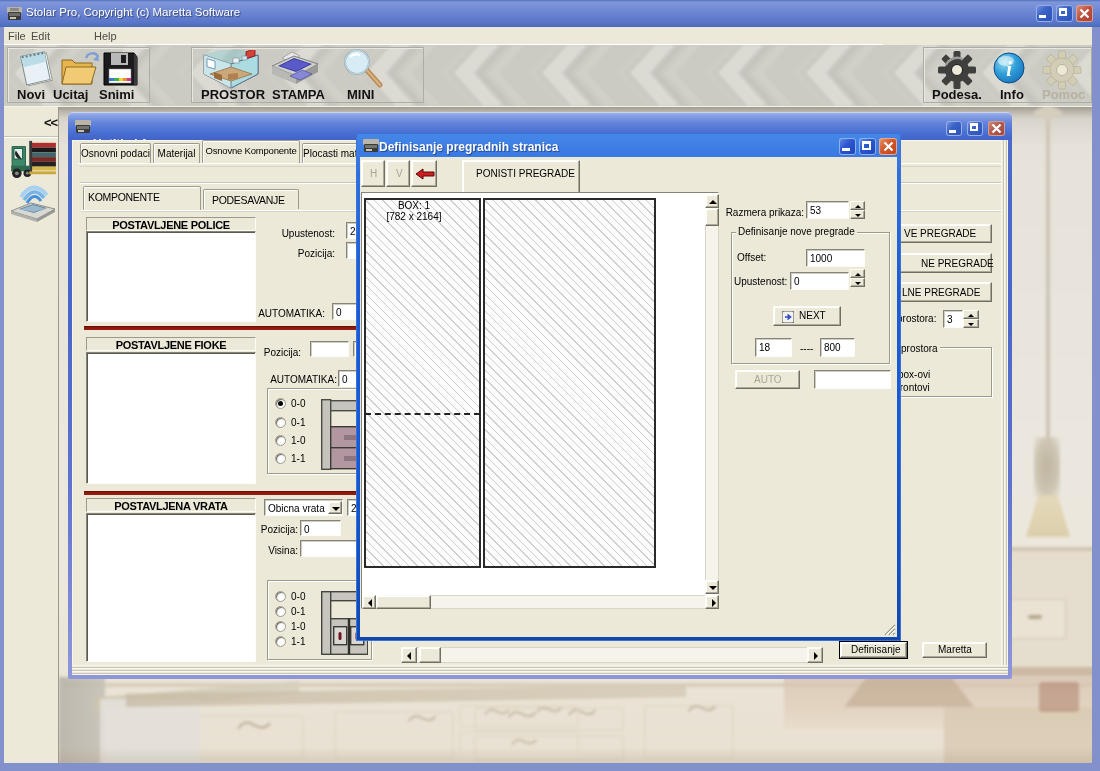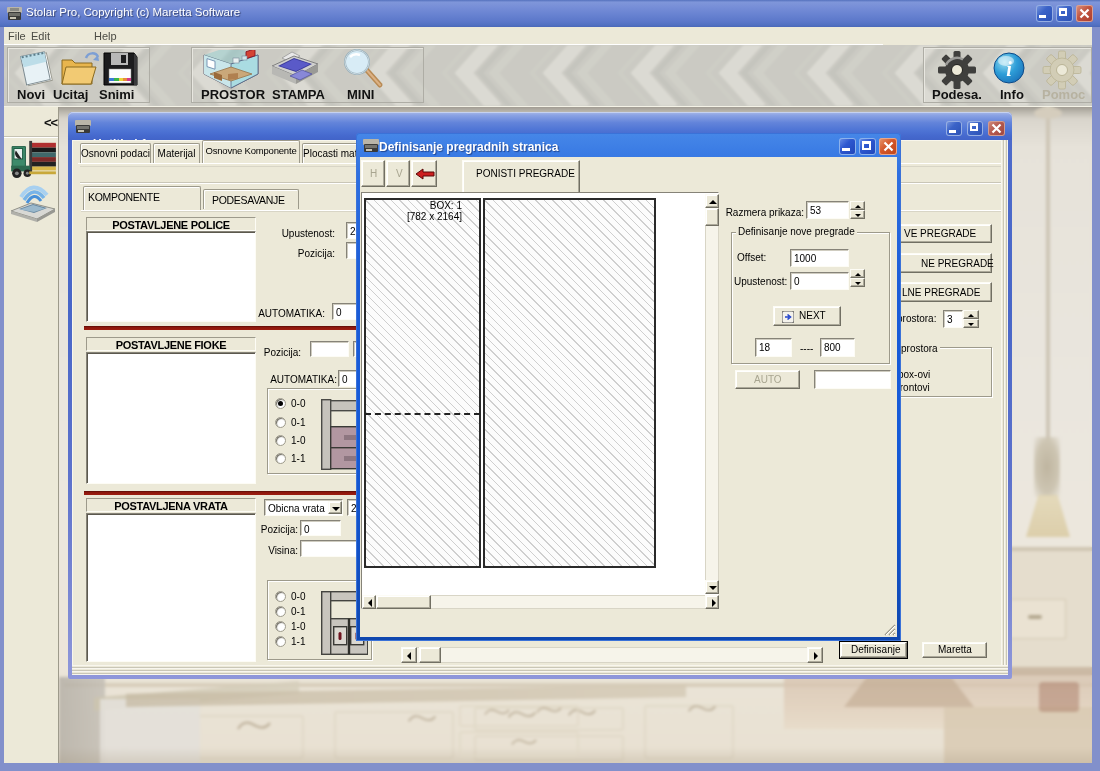--- a/index.html
+++ b/index.html
@@ -521,21 +521,21 @@
             <path d="M1 6 L8 1 L8 4 L19 4 L19 8 L8 8 L8 11 Z" fill="#cc1f1f" stroke="#5a0808" stroke-width="1"></path>
           </svg>
       </div>
       <div class="btn abs" style="left:78px;top:3px;width:118px;height:37px;margin-left:24px;">
           <span class="abs" style="left:13px;top:7px;">PONISTI PREGRADE</span>
         </div>
 
       <div class="abs" style="left:1px;top:35px;width:358px;height:417px;background:#fff;border:1px solid;border-color:#868378 #fdfcf5 #fdfcf5 #868378;"></div>
       <div class="hatch abs" style="left:4px;top:41px;width:117px;height:370px;border:2px solid #2a2a2a;"></div>
       <div class="hatch abs" style="left:123px;top:41px;width:173px;height:370px;border:2px solid #2a2a2a;"></div>
-      <div class="abs" style="left:6px;top:43px;width:96px;font-size:10px;text-align:right;color:#000;">BOX: 1<br>[782 x 2164]</div>
+      <div class="abs" style="left:6px;top:43px;width:96px;font-size:10px;text-align:center;color:#000;">BOX: 1<br>[782 x 2164]</div>
       <div class="abs" style="left:5px;top:256px;width:115px;height:0;border-top:2px dashed #222;"></div>
 
       <div class="sbtrack abs" style="left:345px;top:37px;width:14px;height:400px;"></div>
       <div class="sb abs" style="left:345px;top:37px;width:14px;height:14px;">
           <div class="arr" style="left:3px;top:5px;border-left:4px solid transparent;border-right:4px solid transparent;border-bottom:4px solid #000;"></div>
         </div>
       <div class="sb abs" style="left:345px;top:51px;width:14px;height:18px;"></div>
       <div class="sb abs" style="left:345px;top:423px;width:14px;height:14px;">
           <div class="arr" style="left:3px;top:5px;border-left:4px solid transparent;border-right:4px solid transparent;border-top:4px solid #000;"></div>
         </div>
@@ -555,21 +555,21 @@
         </div>
       <div class="spin abs" style="left:490px;top:44px;width:15px;height:9px;">
           <div class="arr" style="left:4px;top:3px;border-left:3px solid transparent;border-right:3px solid transparent;border-bottom:3px solid #000;"></div>
         </div>
       <div class="spin abs" style="left:490px;top:53px;width:15px;height:9px;">
           <div class="arr" style="left:4px;top:3px;border-left:3px solid transparent;border-right:3px solid transparent;border-top:3px solid #000;"></div>
         </div>
       <div class="abs" style="left:371px;top:75px;width:159px;height:132px;border:1px solid #9d9a8b;box-shadow:1px 1px 0 #fff,inset 1px 1px 0 #fff;"></div>
       <div class="lbl abs" style="left:376px;top:69px;background:#ece9d8;padding:0 2px;">Definisanje nove pregrade</div>
       <div class="lbl abs" style="left:377px;top:95px;">Offset:</div>
-      <div class="inp abs" style="left:430px;top:92px;width:59px;height:18px;">
+      <div class="inp abs" style="left:446px;top:92px;width:59px;height:18px;">
           <span>1000</span>
         </div>
       <div class="lbl abs" style="left:374px;top:119px;">Upustenost:</div>
       <div class="inp abs" style="left:430px;top:115px;width:59px;height:18px;">
           <span>0</span>
         </div>
       <div class="spin abs" style="left:490px;top:112px;width:15px;height:9px;">
           <div class="arr" style="left:4px;top:3px;border-left:3px solid transparent;border-right:3px solid transparent;border-bottom:3px solid #000;"></div>
         </div>
       <div class="spin abs" style="left:490px;top:121px;width:15px;height:9px;">

